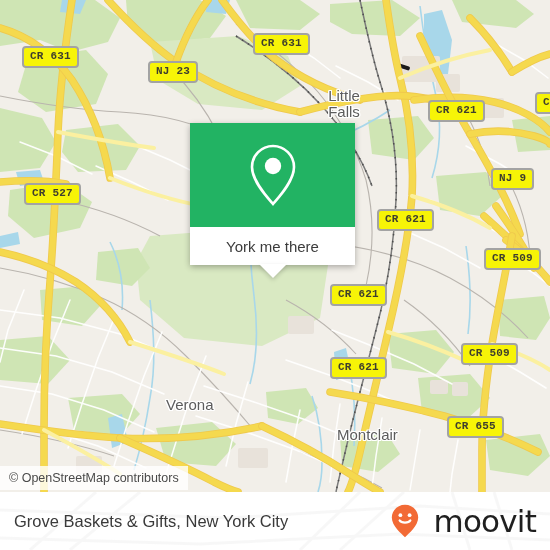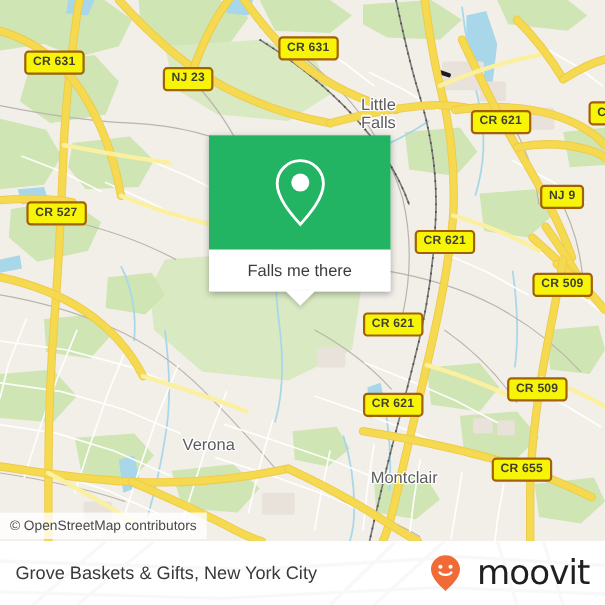--- a/index.html
+++ b/index.html
@@ -25,30 +25,30 @@
     width: 550px; height: 492px;
     overflow: hidden;
     background: #f2efe9;
   }
   #map-svg { position:absolute; left:0; top:0; display:block; }
 
   
   .shield {
     position: absolute;
     background: #f7f407;
-    border: 2px solid #a16207;
+    border: 2px solid #a3a3a3;
     border-radius: 4px;
     color: #3f3f2e;
     font-weight: bold;
     font-size: 11px;
     line-height: 11px;
     padding: 3px 6px 4px 6px;
     white-space: nowrap;
     letter-spacing: .2px;
-    font-family: Liberation Sans, sans-serif;
+    font-family: Liberation Mono, monospace;
   }
 
   
   .place {
     position: absolute;
     color: #5c5c5c;
     font-size: 15px;
     line-height: 15px;
     white-space: nowrap;
     text-shadow:
@@ -386,21 +386,21 @@
     <div class="shield" style="left:447px; top:416px;">CR 655</div>
 
     <div id="popup">
       <div id="popup-hero">
         <svg width="52" height="64" viewBox="0 0 52 64">
           <path d="M26 3 C14.4 3 5 12.4 5 24 C5 38 20 54 26 61 C32 54 47 38 47 24 C47 12.4 37.6 3 26 3 Z" fill="none" stroke="#ffffff" stroke-width="2.6"></path>
           <circle cx="26" cy="23" r="8.2" fill="#ffffff"></circle>
         </svg>
       </div>
       <div id="popup-action">
-        <span>Falls me there</span>
+        <span>York me there</span>
       </div>
       <div id="popup-tail"></div>
     </div>
 
     <div id="attribution">© OpenStreetMap contributors</div>
   </div>
 
   <div id="footer">
     <svg id="footer-bg" viewBox="0 0 550 58" xmlns="http://www.w3.org/2000/svg">
       <g fill="none" stroke="#9a9a9a" stroke-width="3">

